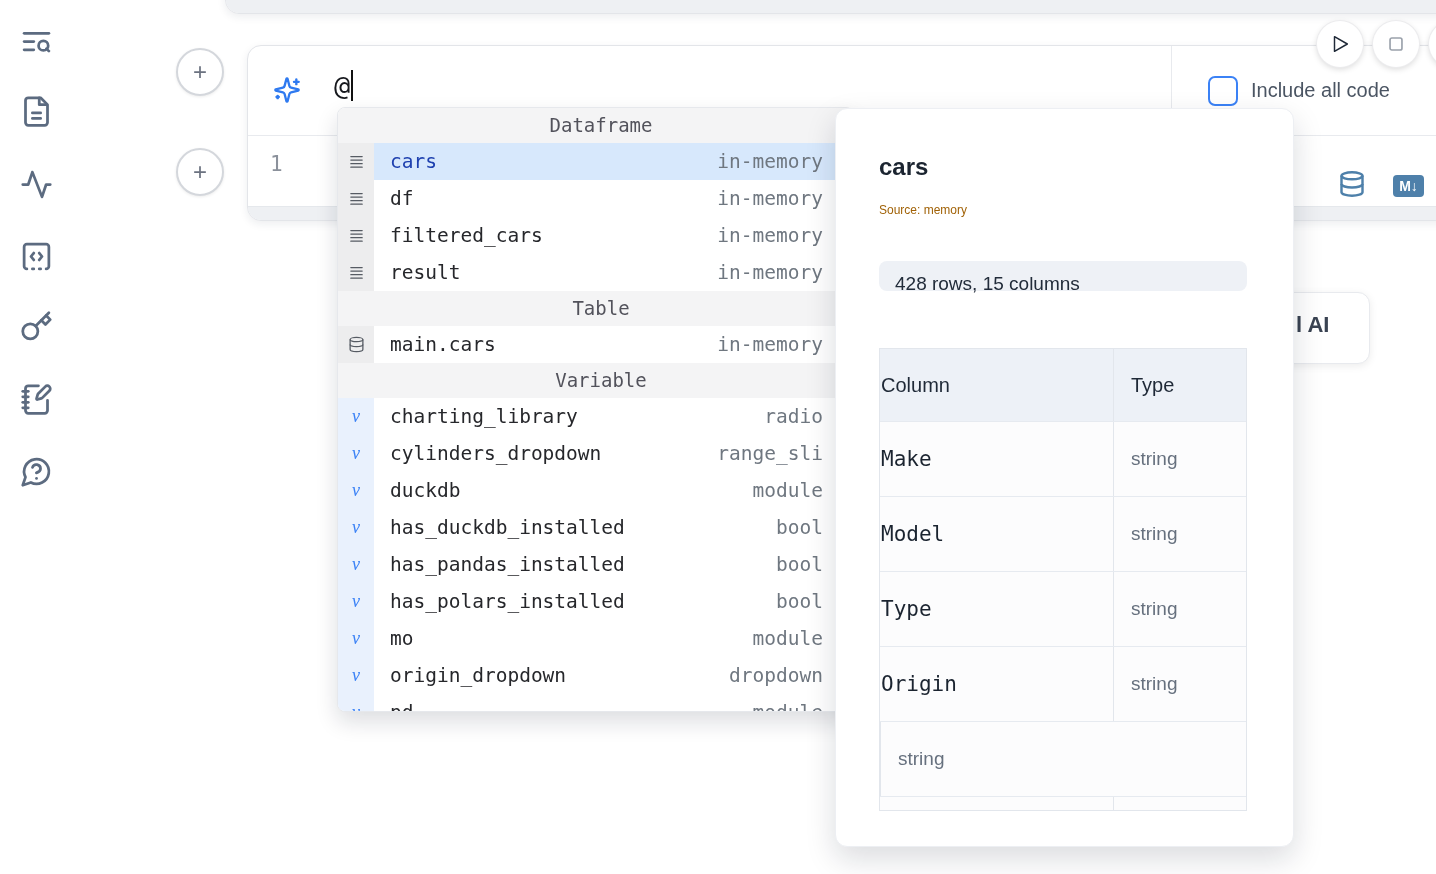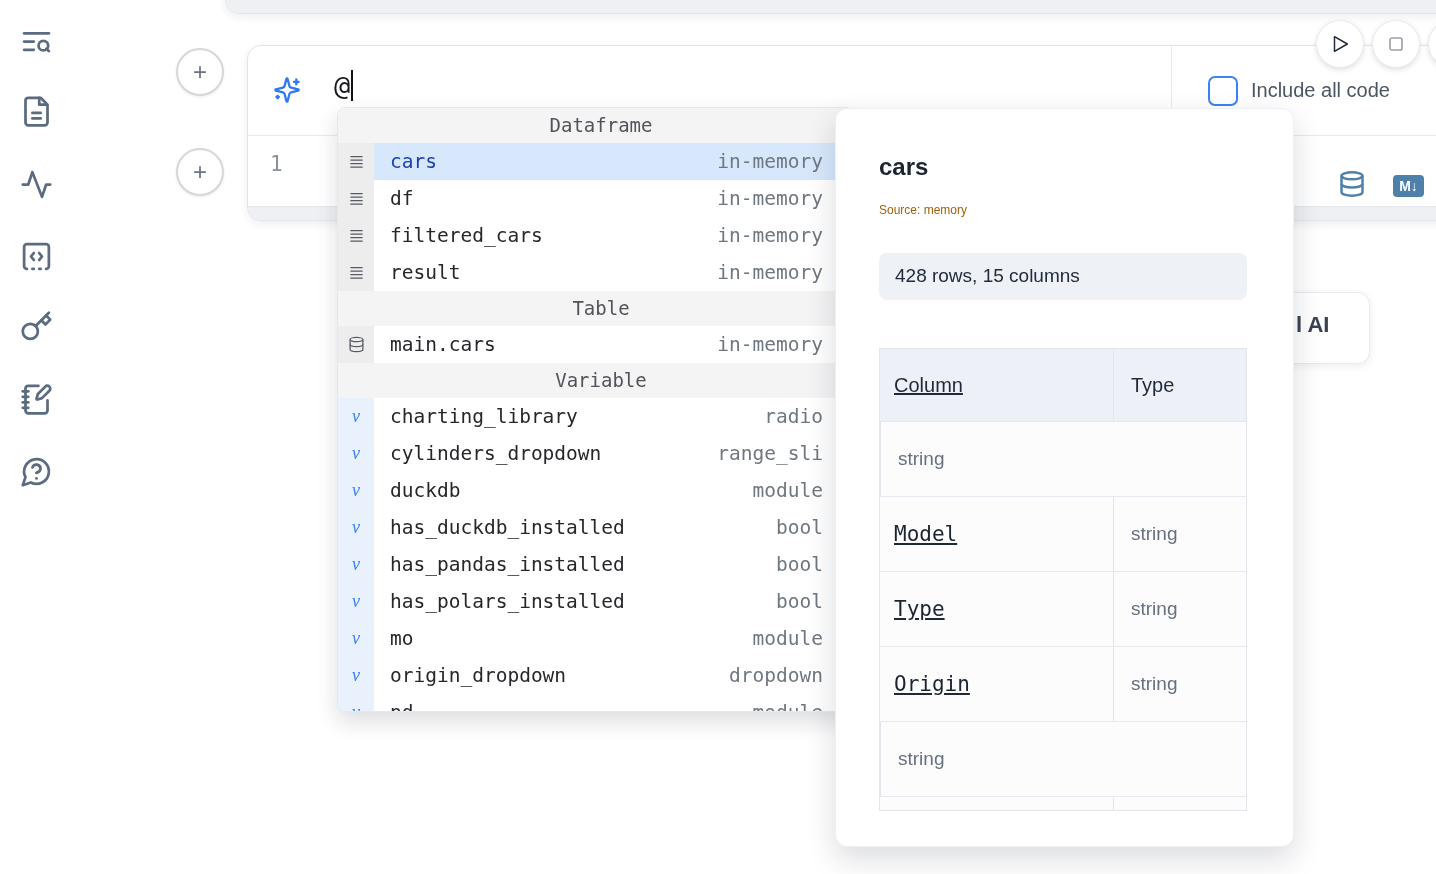--- a/index.html
+++ b/index.html
@@ -69,27 +69,27 @@
   .mi-name{color:#26272b;white-space:pre;}
   .mi-type{color:#6f7780;white-space:pre;margin-left:23px;}
   .menu-item.selected .mi-body{background:#d7e8fc;}
   .menu-item.selected .mi-name{color:#1e40af;}
 
   
   #preview-panel{position:absolute;left:835px;top:108px;width:457px;height:737px;background:#fff;z-index:5;
                  border:1px solid #edeff3;border-radius:12px;box-shadow:0 12px 30px rgba(15,23,42,.15);}
   #pv-title{position:absolute;left:43px;top:44px;font-size:24px;font-weight:bold;color:#1b2430;}
   #pv-source{position:absolute;left:43px;top:94px;font-size:12px;color:#a16207;}
-  #pv-badge{position:absolute;left:43px;top:144px;width:368px;height:47px;background:#eef1f6;border-radius:8px;
+  #pv-badge{position:absolute;left:43px;top:152px;width:368px;height:30px;background:#eef1f6;border-radius:8px;
             font-size:19px;color:#222c3a;line-height:46px;padding-left:16px;box-sizing:border-box;}
   #pv-table{position:absolute;left:43px;top:239px;width:368px;height:463px;overflow:hidden;
             border:1px solid #e2e6ec;box-sizing:border-box;}
   .pt-row{display:flex;height:74px;border-top:1px solid #e6eaf0;background:#fcfcfd;}
   .pt-row.head{height:72px;border-top:none;background:#edf1f7;}
-  .pt-c1{width:233px;box-sizing:border-box;padding-left:14px;display:flex;align-items:center;text-decoration:underline;}
+  .pt-c1{width:233px;box-sizing:border-box;padding-left:1px;display:flex;align-items:center;}
   .pt-c2{flex:1;border-left:1px solid #e2e6ec;box-sizing:border-box;padding-left:17px;display:flex;align-items:center;}
   .pt-row.head .pt-c1,.pt-row.head .pt-c2{font-size:20px;color:#1f2937;}
   .pt-name{font-size:21px;color:#1b2430;}
   .pt-type{font-size:19px;color:#66707e;}
 </style>
 </head>
 <body>
 
 <div id="stage">
 
@@ -366,20 +366,23 @@
   <div id="preview-panel">
     <div id="pv-title">cars</div>
     <div id="pv-source">Source: memory</div>
     <div id="pv-badge">428 rows, 15 columns</div>
     <div id="pv-table">
         <div class="pt-row head">
           <span class="pt-c1">Column</span>
           <span class="pt-c2">Type</span>
         </div>
         <div class="pt-row">
+          <span class="pt-c1">
+            <span class="pt-name mono">Make</span>
+          </span>
           <span class="pt-c2">
             <span class="pt-type">string</span>
           </span>
         </div>
         <div class="pt-row">
           <span class="pt-c1">
             <span class="pt-name mono">Model</span>
           </span>
           <span class="pt-c2">
             <span class="pt-type">string</span>

